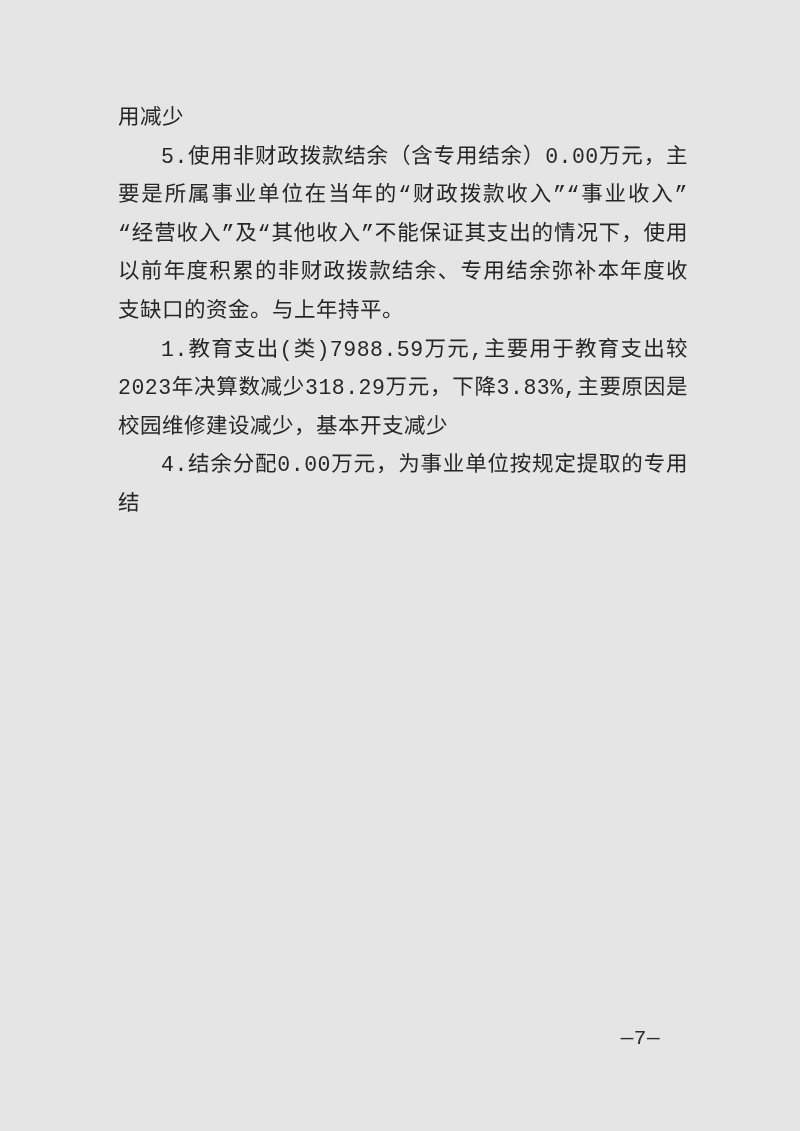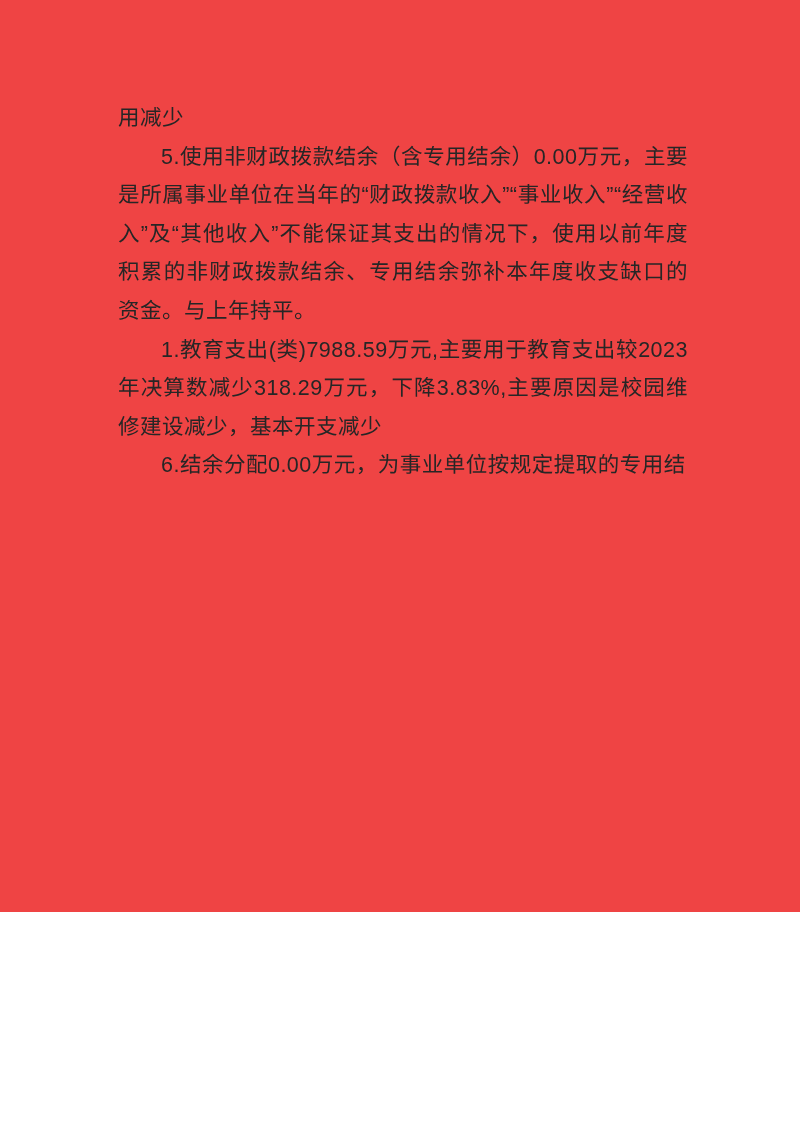--- a/index.html
+++ b/index.html
@@ -3,24 +3,24 @@
 <meta charset="utf-8">
 <style>
   html, body {
     margin: 0;
     padding: 0;
     background: #ffffff;
   }
   .page {
     position: relative;
     width: 800px;
-    height: 912px;
-    background: #ef4444;
+    height: 1131px;
+    background: #e5e5e5;
     overflow: hidden;
-    font-family: Liberation Sans, sans-serif;
+    font-family: Liberation Mono, monospace;
     color: #262626;
   }
   .text-block {
     position: absolute;
     left: 118px;
     top: 99px;
     width: 570px;
     font-size: 21.5px;
     line-height: 38.6px;
     letter-spacing: 0.5px;
@@ -45,16 +45,16 @@
   }
 </style>
 </head>
 <body>
 
 <div class="page">
   <div class="text-block">
     <p>用减少</p>
     <p class="indent">5.使用非财政拨款结余（含专用结余）0.00万元，主要是所属事业单位在当年的“财政拨款收入”“事业收入”“经营收入”及“其他收入”不能保证其支出的情况下，使用以前年度积累的非财政拨款结余、专用结余弥补本年度收支缺口的资金。与上年持平。</p>
     <p class="indent">1.教育支出(类)7988.59万元,主要用于教育支出较2023年决算数减少318.29万元，下降3.83%,主要原因是校园维修建设减少，基本开支减少</p>
-    <p class="indent">6.结余分配0.00万元，为事业单位按规定提取的专用结</p>
+    <p class="indent">4.结余分配0.00万元，为事业单位按规定提取的专用结</p>
   </div>
   <div class="page-number">—7—</div>
 </div>
 
 </body></html>

